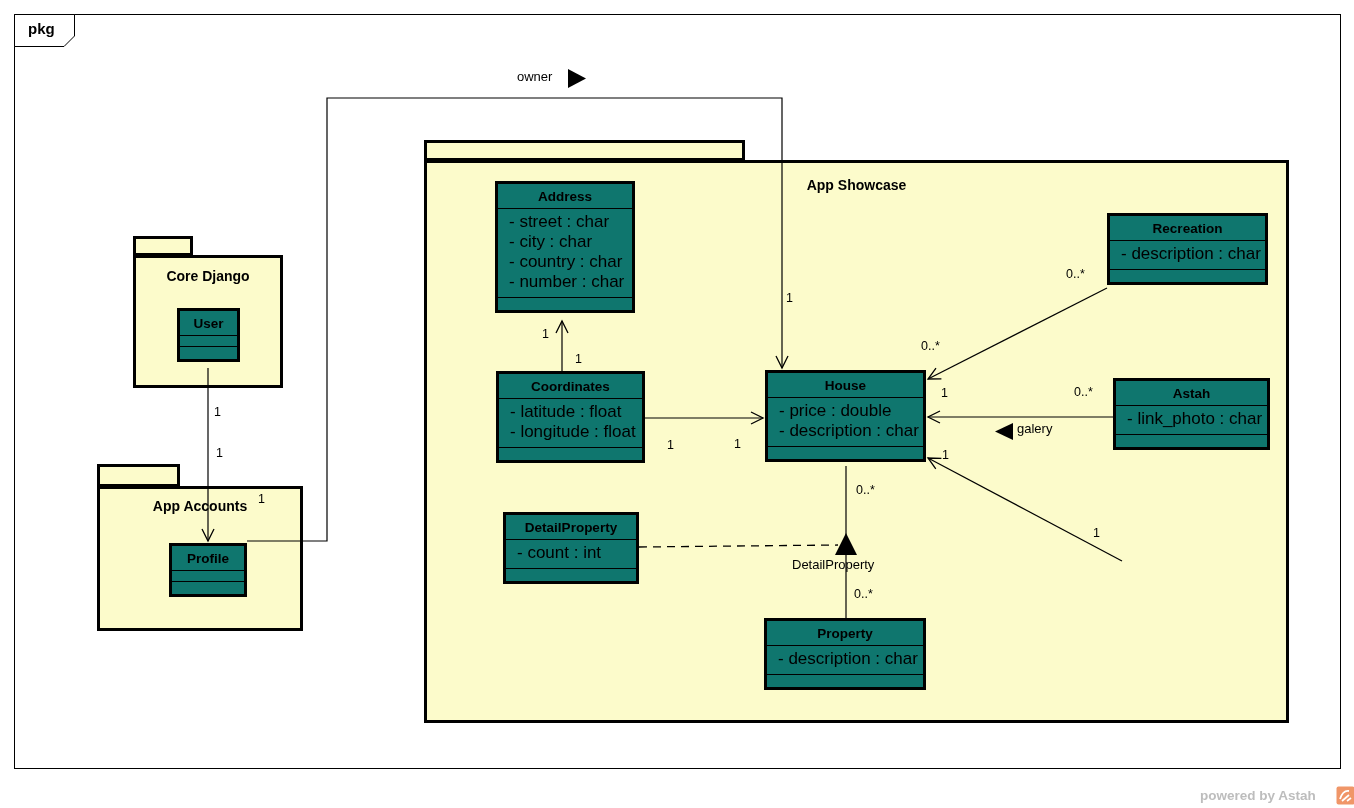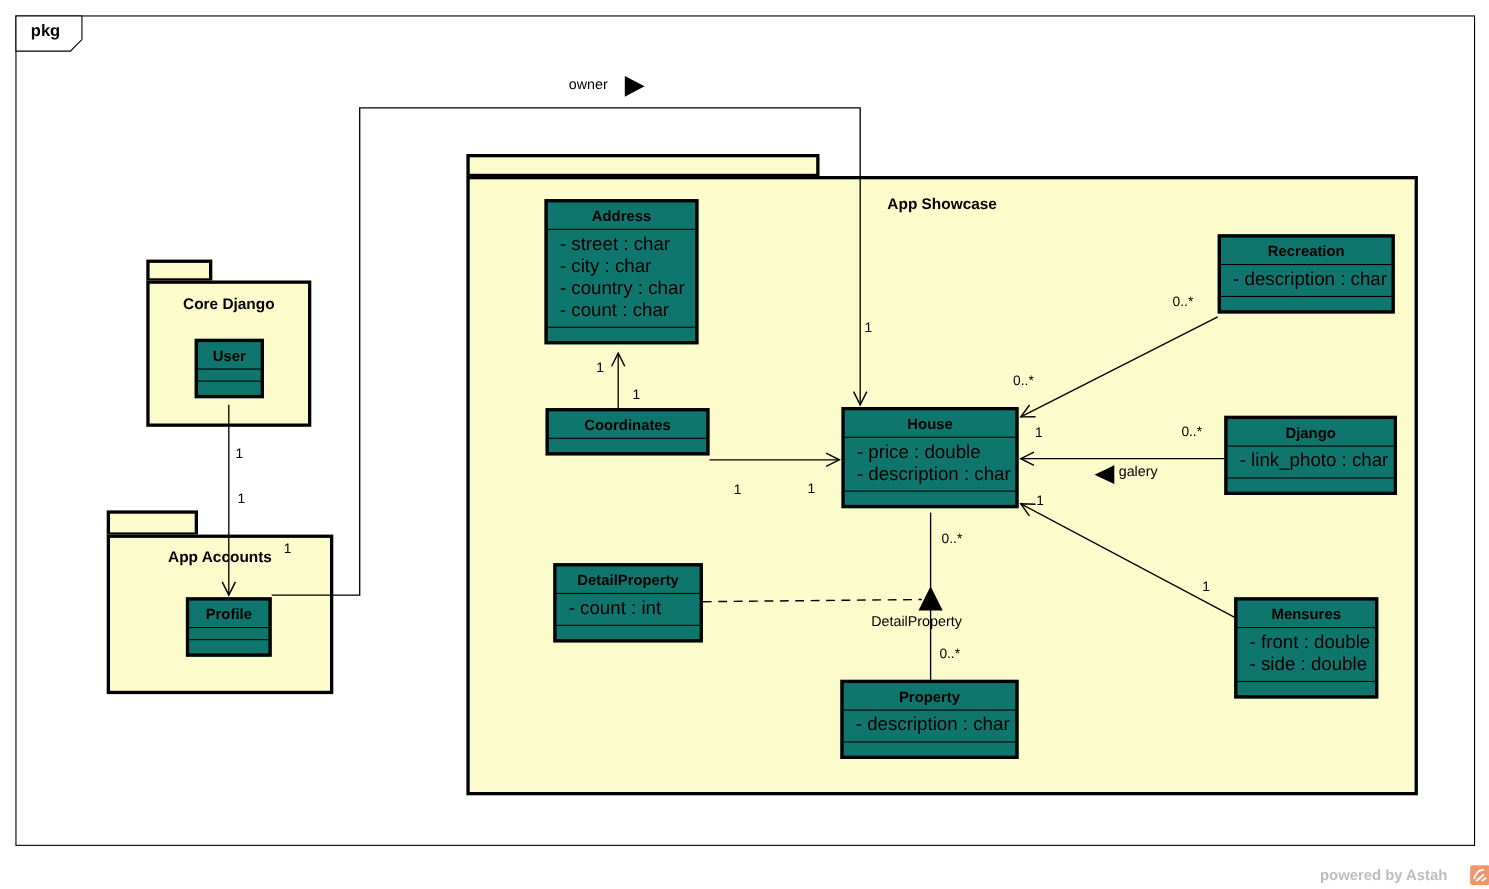--- a/index.html
+++ b/index.html
@@ -125,27 +125,31 @@
     <div class="cls-attrs empty"></div>
     <div class="cls-ops"></div>
   </div>
 
   <div class="uml-class" style="left:495px; top:181px; width:140px;">
     <div class="cls-title">Address</div>
     <div class="cls-attrs">
       <div class="attr">- street : char</div>
       <div class="attr">- city : char</div>
       <div class="attr">- country : char</div>
-      <div class="attr">- count : char</div>
+      <div class="attr">- number : char</div>
     </div>
     <div class="cls-ops"></div>
   </div>
 
   <div class="uml-class" style="left:496px; top:371px; width:149px;">
     <div class="cls-title">Coordinates</div>
+    <div class="cls-attrs">
+      <div class="attr">- latitude : float</div>
+      <div class="attr">- longitude : float</div>
+    </div>
     <div class="cls-ops"></div>
   </div>
 
   <div class="uml-class" style="left:765px; top:370px; width:161px;">
     <div class="cls-title">House</div>
     <div class="cls-attrs">
       <div class="attr">- price : double</div>
       <div class="attr">- description : char</div>
     </div>
     <div class="cls-ops"></div>
@@ -169,35 +173,27 @@
 
   <div class="uml-class" style="left:1107px; top:213px; width:161px;">
     <div class="cls-title">Recreation</div>
     <div class="cls-attrs">
       <div class="attr">- description : char</div>
     </div>
     <div class="cls-ops"></div>
   </div>
 
   <div class="uml-class" style="left:1113px; top:378px; width:157px;">
-    <div class="cls-title">Django</div>
+    <div class="cls-title">Astah</div>
     <div class="cls-attrs">
       <div class="attr">- link_photo : char</div>
     </div>
     <div class="cls-ops"></div>
   </div>
 
-  <div class="uml-class" style="left:1122px; top:543px; width:131px;">
-    <div class="cls-title">Mensures</div>
-    <div class="cls-attrs">
-      <div class="attr">- front : double</div>
-      <div class="attr">- side : double</div>
-    </div>
-    <div class="cls-ops"></div>
-  </div>
 
   <span class="lbl assoc-name" style="left:517px; top:70px;">owner</span>
   <span class="lbl assoc-name" style="left:1017px; top:422px;">galery</span>
   <span class="lbl assoc-name" style="left:792px; top:558px;">DetailProperty</span>
 
   <span class="lbl" style="left:214px; top:405px;">1</span>
   <span class="lbl" style="left:216px; top:446px;">1</span>
   <span class="lbl" style="left:258px; top:492px;">1</span>
   <span class="lbl" style="left:786px; top:291px;">1</span>
   <span class="lbl" style="left:542px; top:327px;">1</span>

